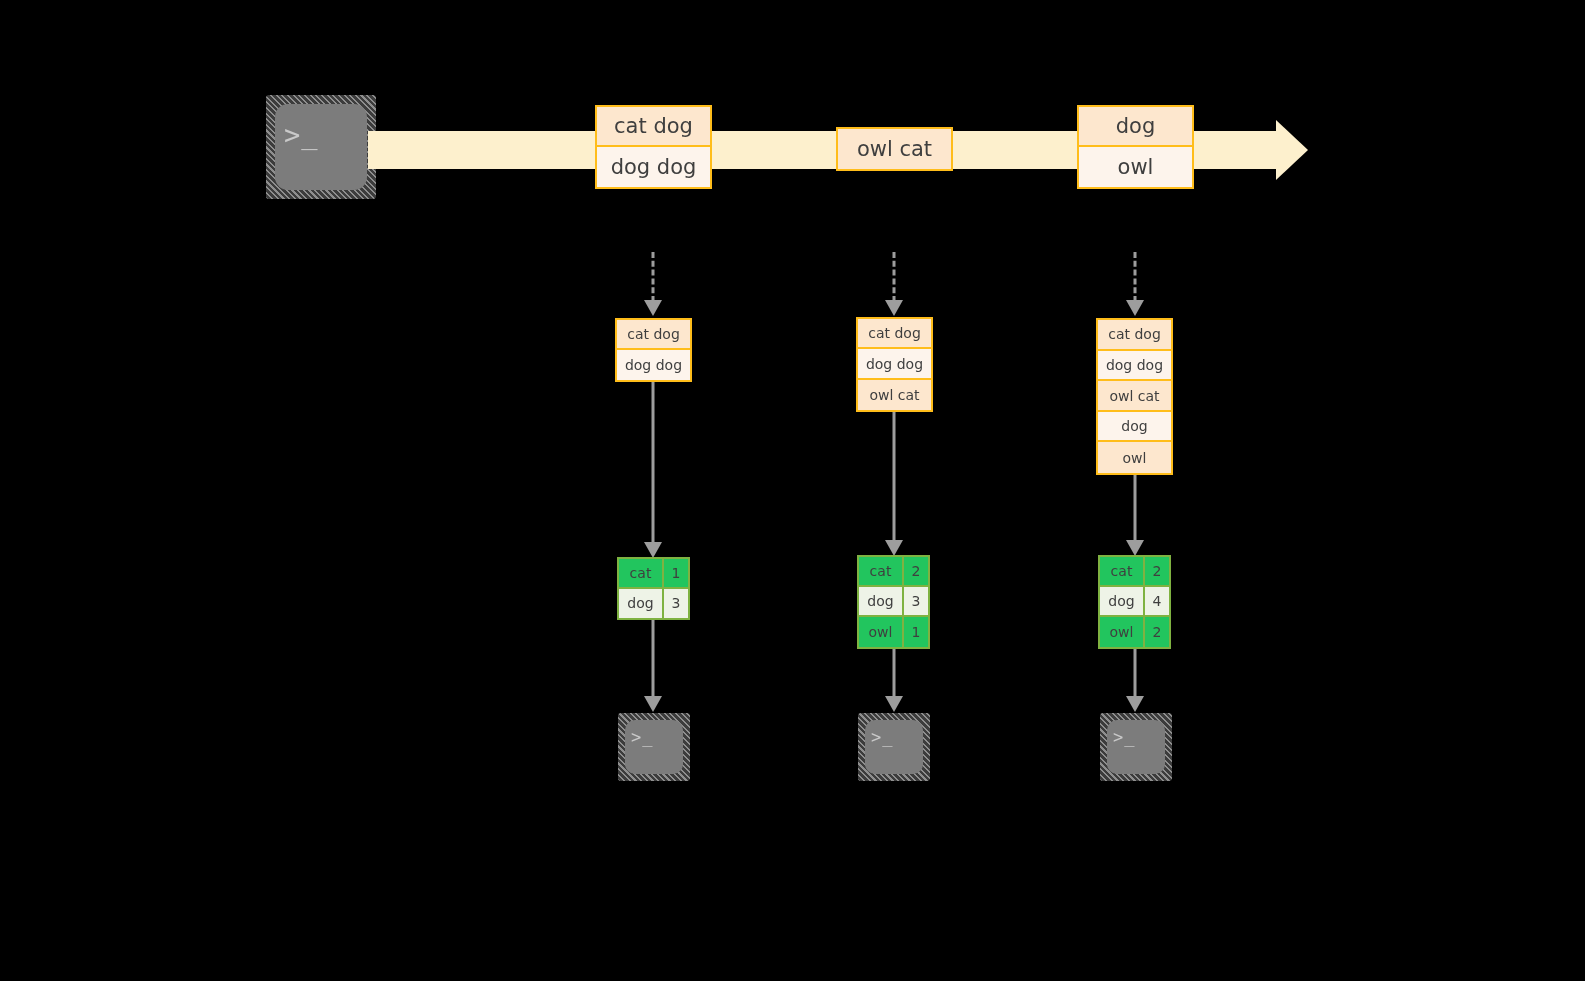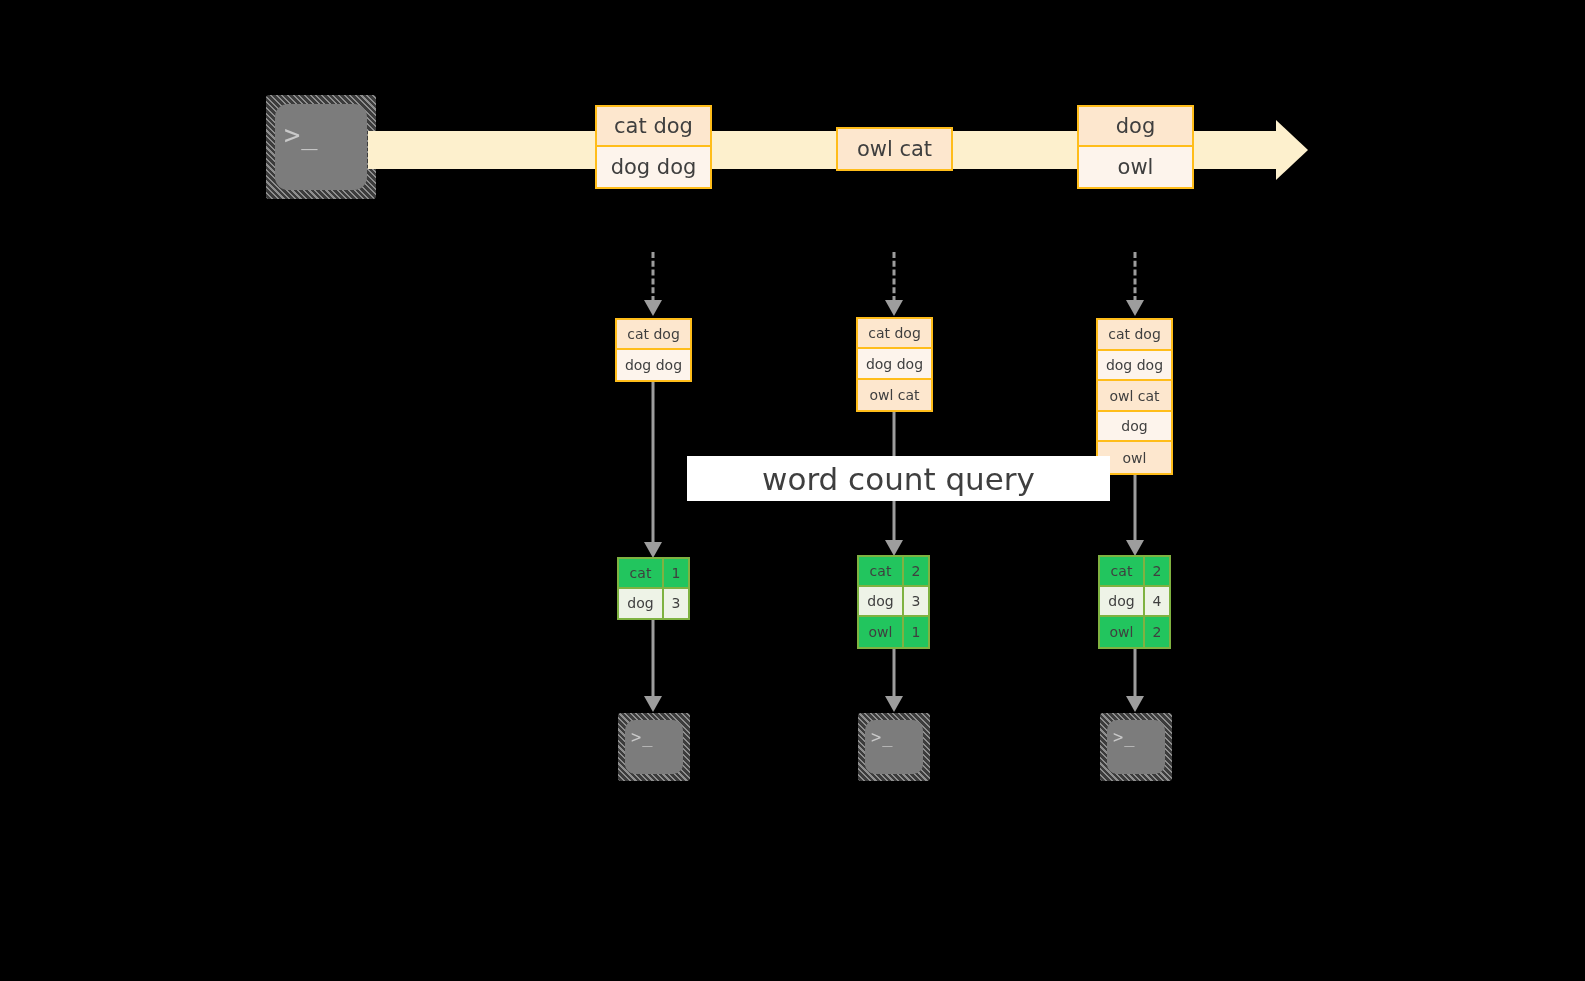--- a/index.html
+++ b/index.html
@@ -294,15 +294,14 @@
     <div class="shaft" style="height:49px;"></div>
     <div class="head" style="top:47px;"></div>
   </div>
 
   <div class="term small" style="left:1100px;top:713px;width:72px;height:68px;">
     <div class="hatch"></div>
     <div class="body"></div>
     <div class="glyph" style="font-size:17px;left:13px;top:16px;">&gt;_</div>
   </div>
 
-  <div class="qlabel" style="left:687px;top:456px;width:423px;height:45px;font-size:31px;">word count query</div>
 
 </div>
 
 </body></html>

